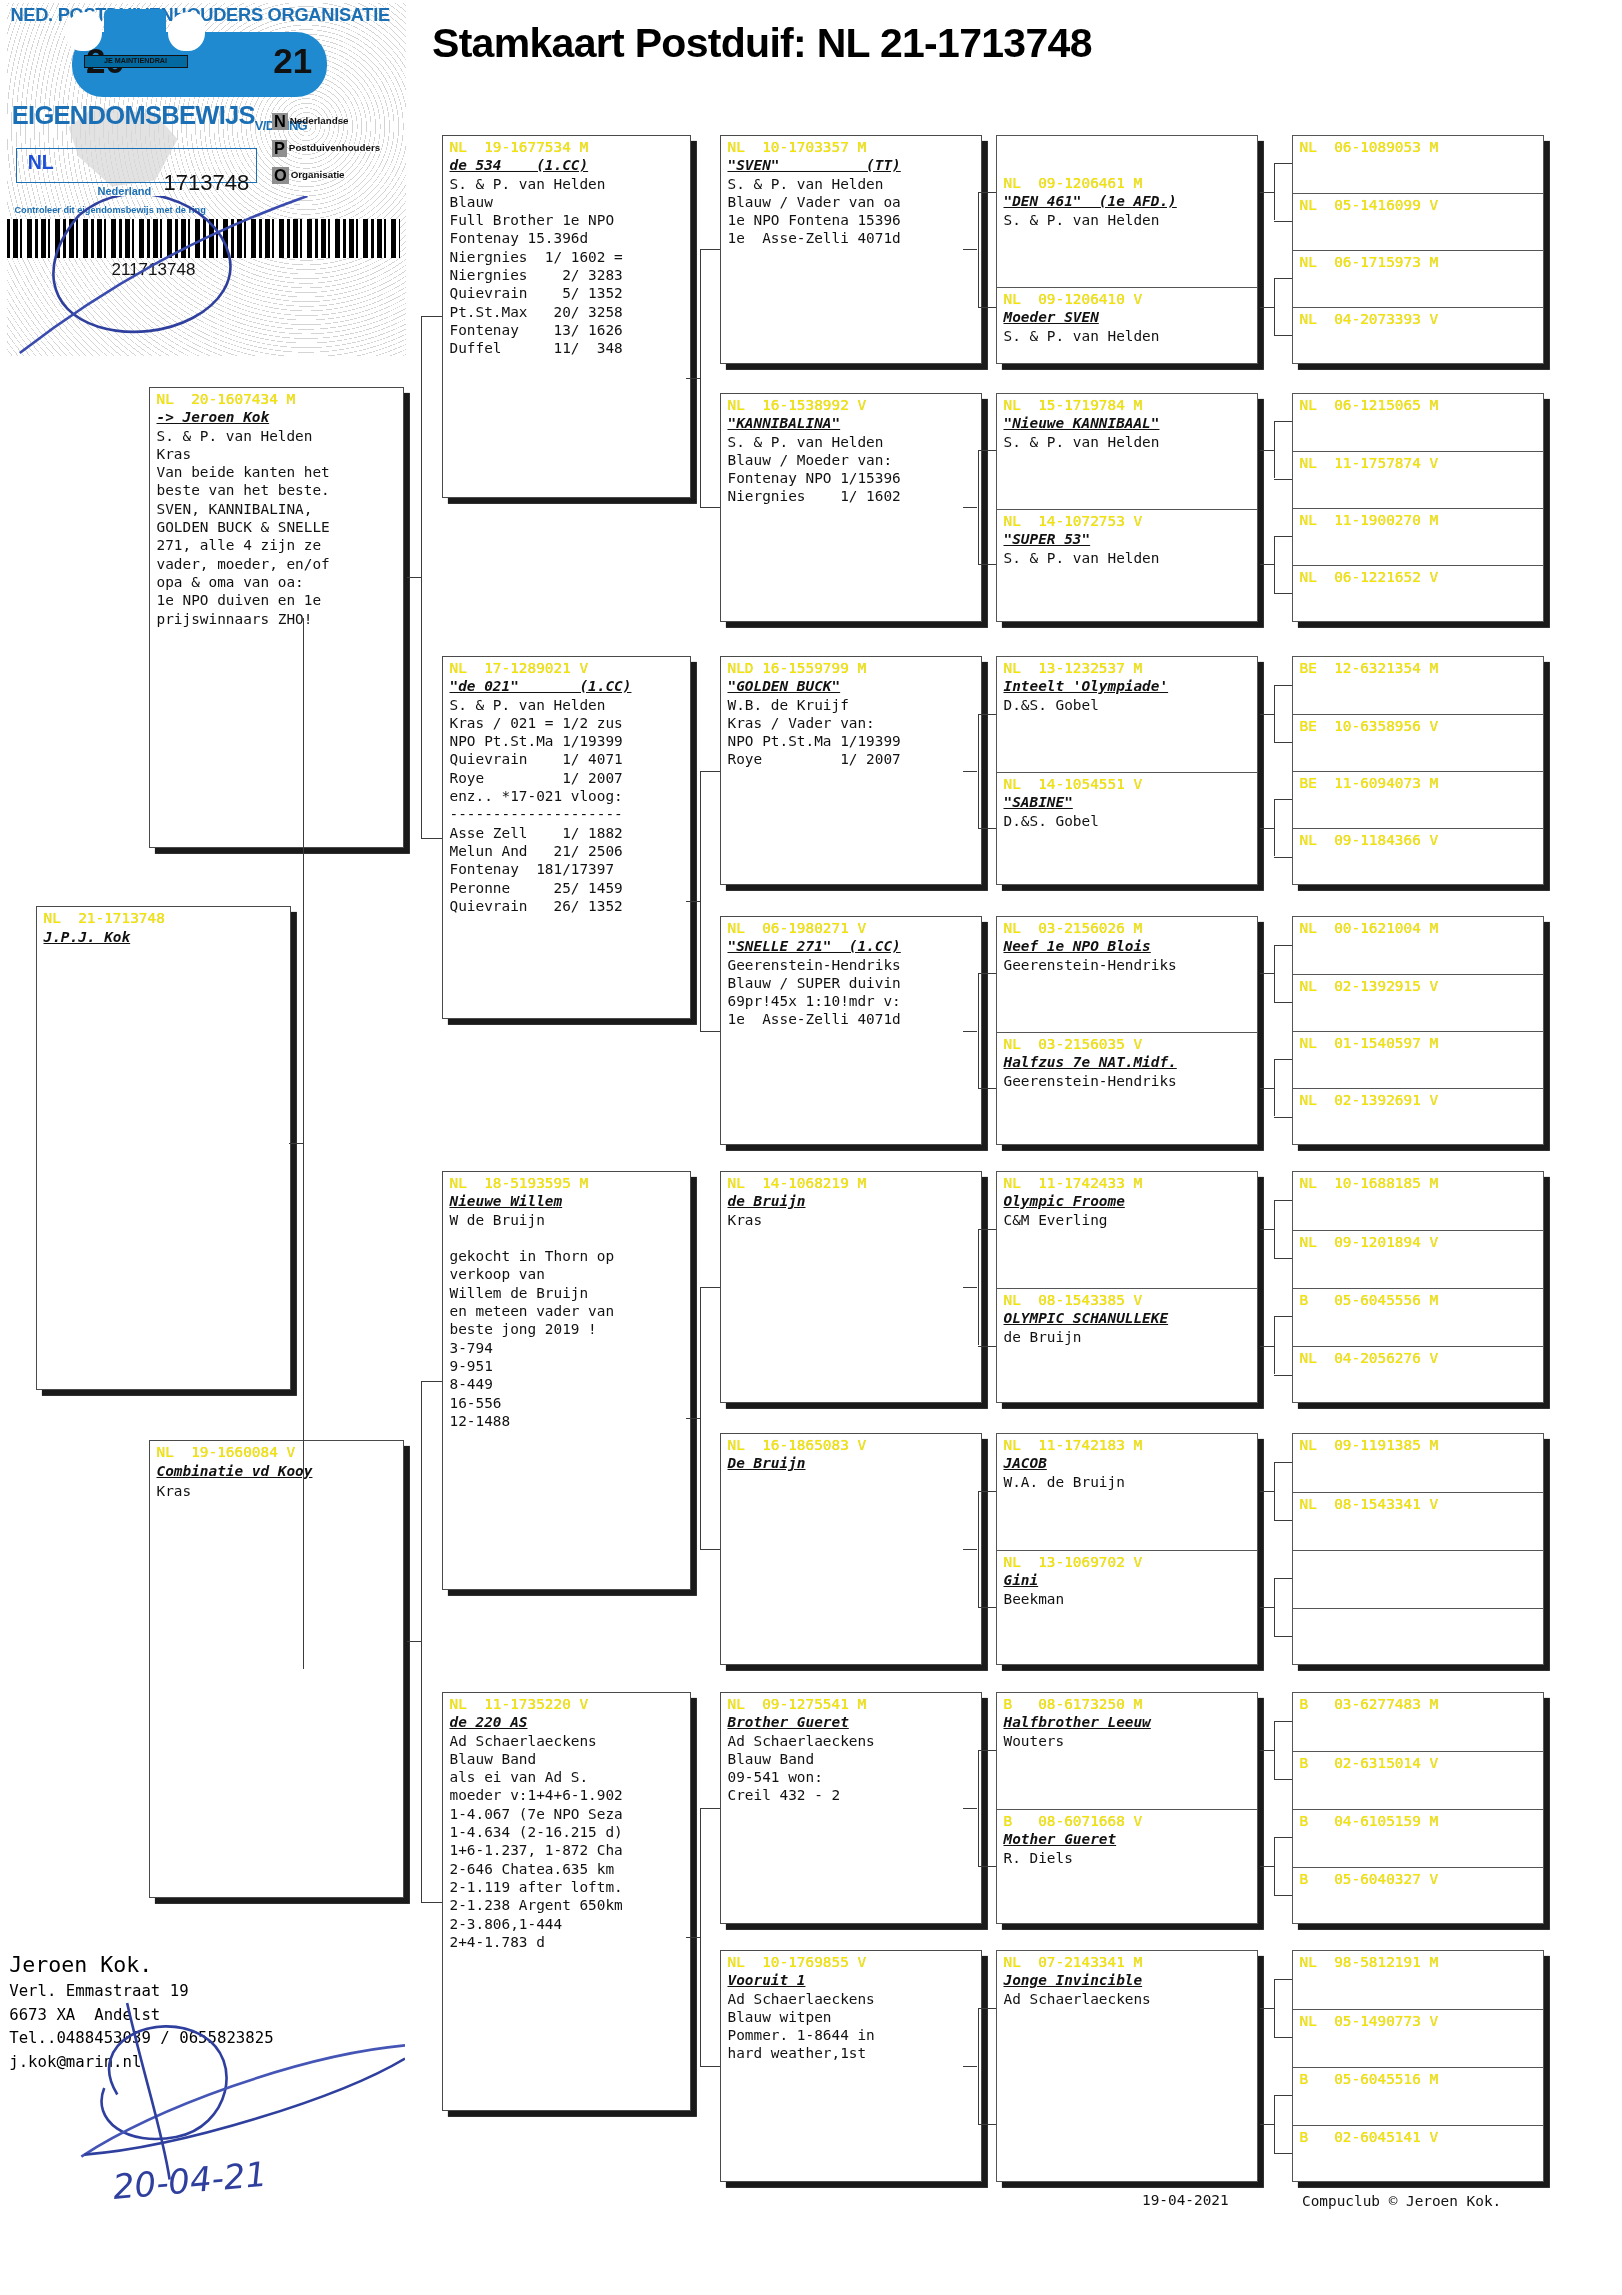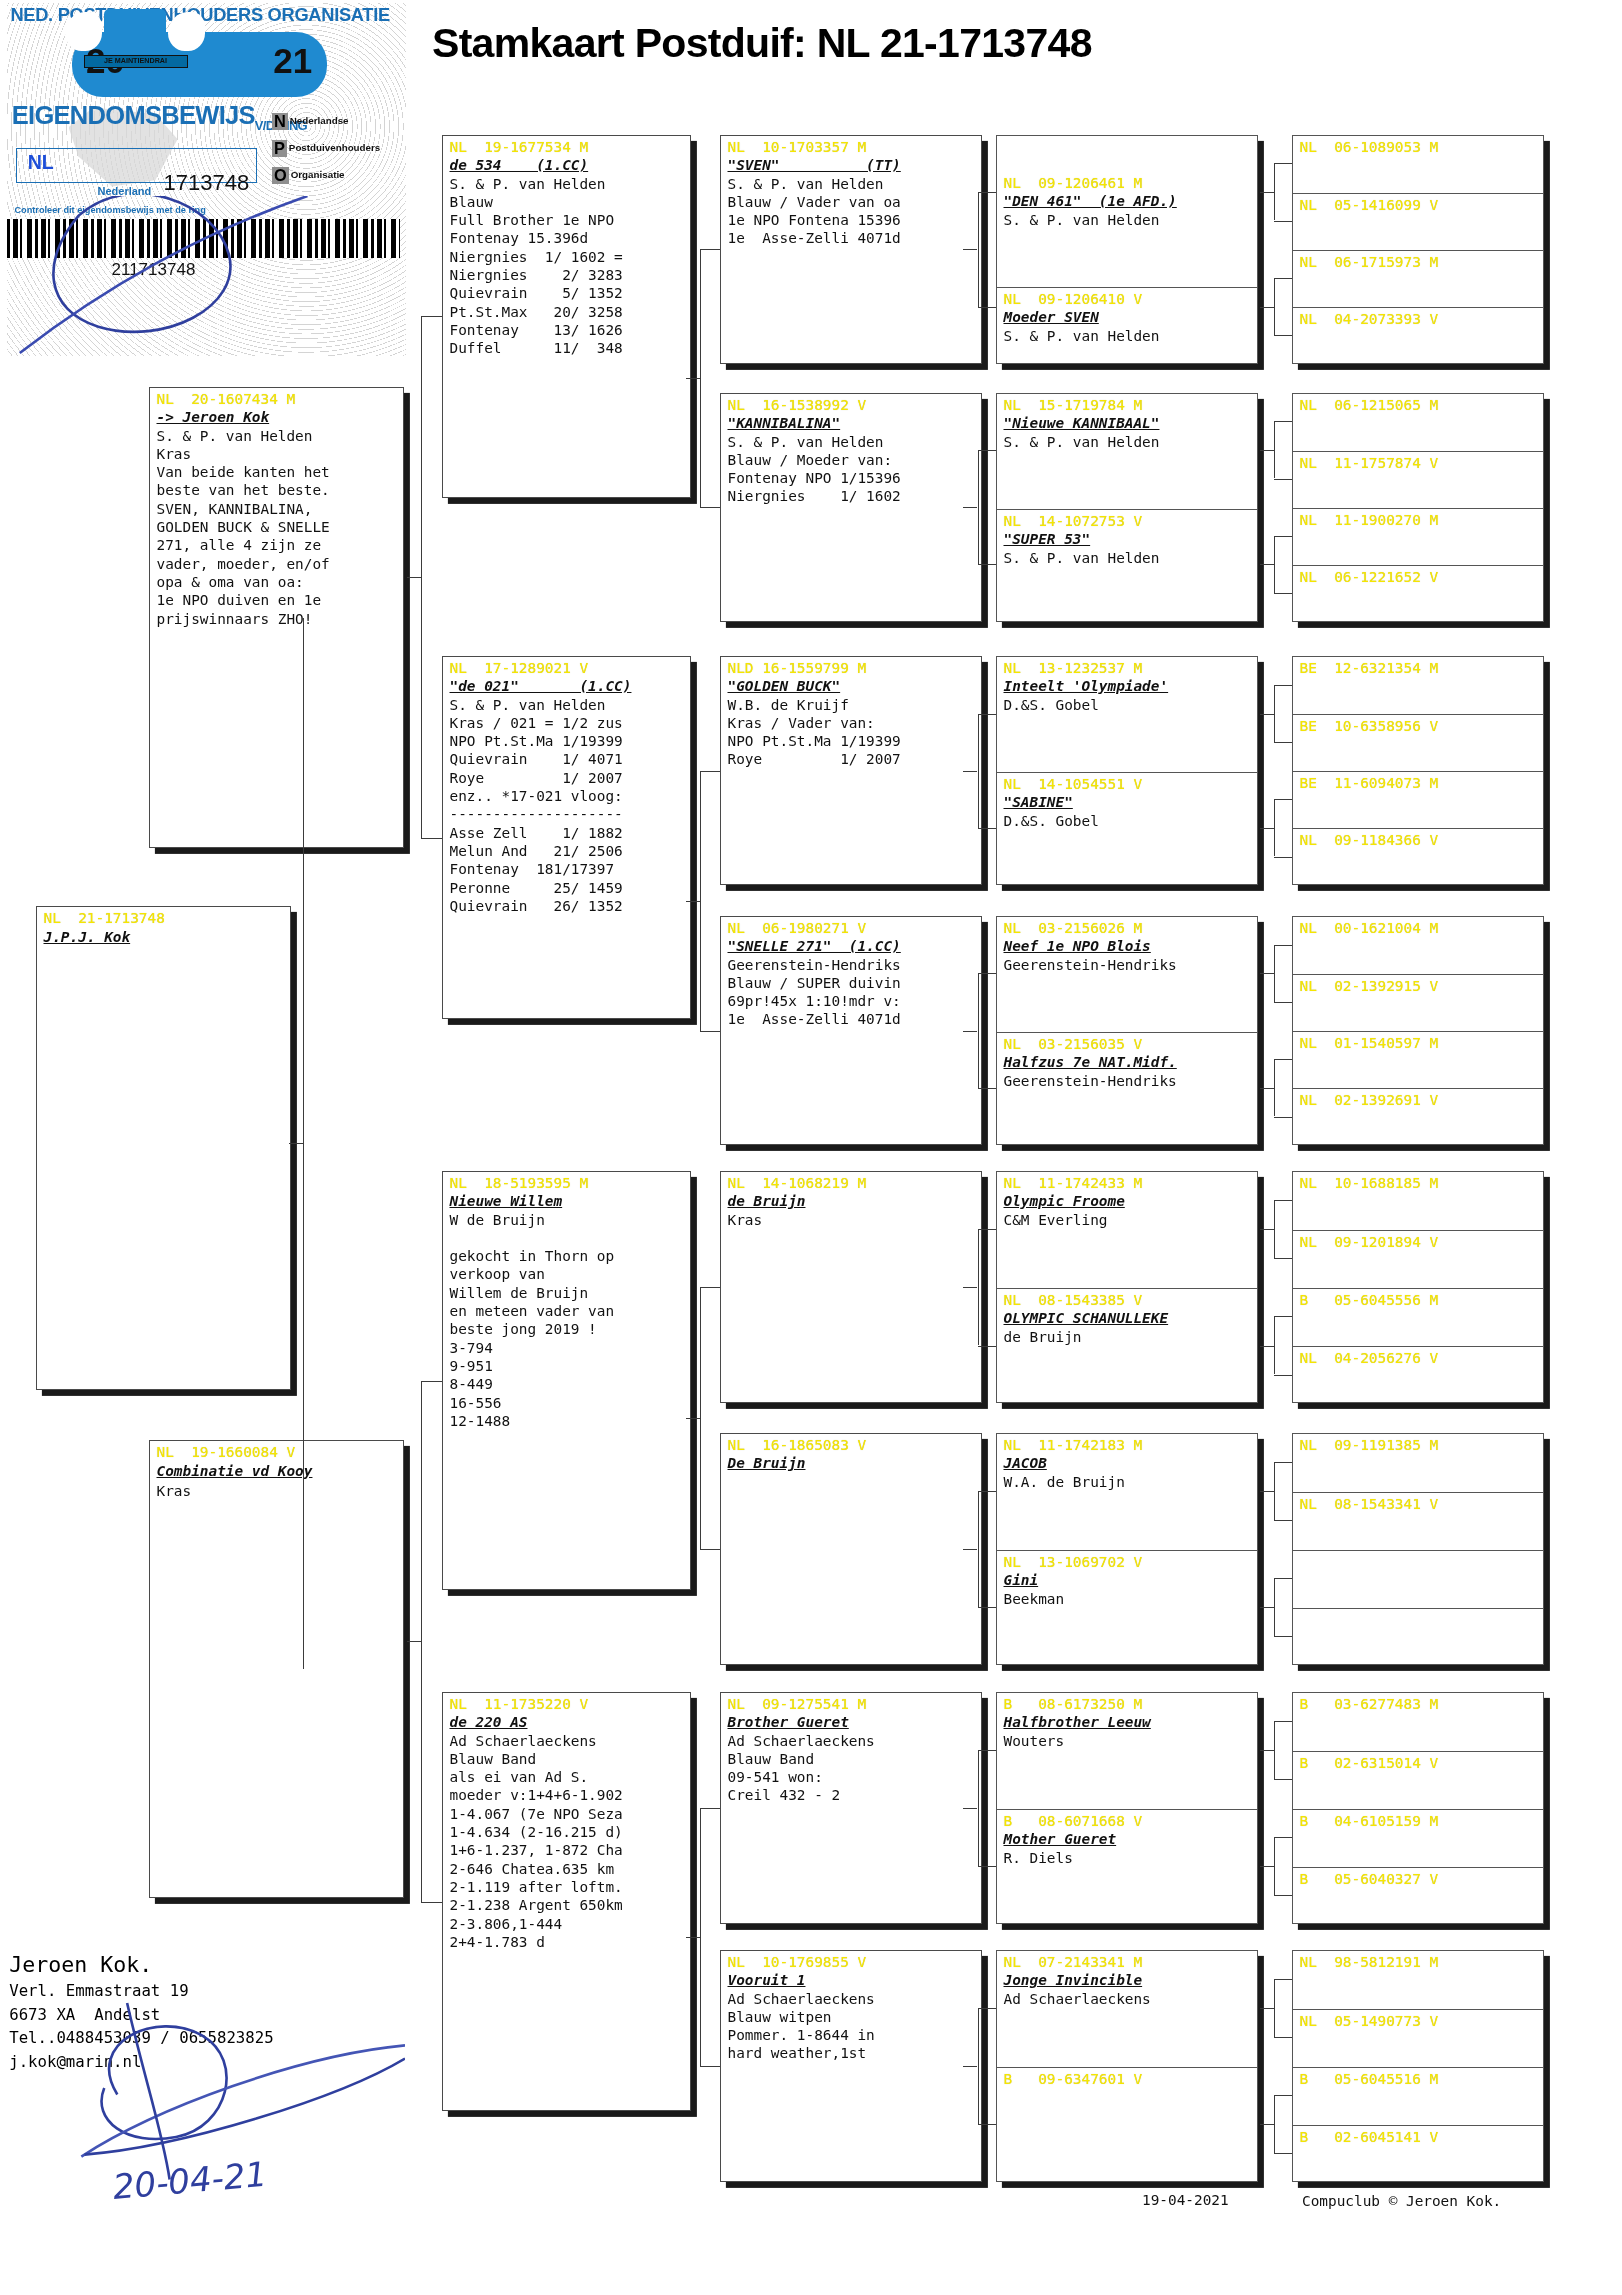--- a/index.html
+++ b/index.html
@@ -322,23 +322,20 @@
         <div class="rid">B   08-6071668 V</div>
         <div class="bl it tight">Mother Gueret</div>
         <div class="bl tight">R. Diels</div>
       </div>
     </div>
     <div class="grp" style="left: 996px; top: 1950px; width: 262px; height: 232px;">
       <div class="cell" style="height: 116px;">
         <div class="rid">NL  07-2143341 M</div>
         <div class="bl it tight">Jonge Invincible</div>
         <div class="bl tight">Ad Schaerlaeckens</div>
-      </div>
-      <div class="cell" style="height: 116px;">
-        <div class="rid">B   09-6347601 V</div>
       </div>
     </div>
     <div class="grp" style="left: 1292px; top: 135px; width: 252px; height: 229px;">
       <div class="cell" style="height: 57px;">
         <div class="rid">NL  06-1089053 M</div>
       </div>
       <div class="cell" style="height: 57px;">
         <div class="rid">NL  05-1416099 V</div>
       </div>
       <div class="cell" style="height: 57px;">

